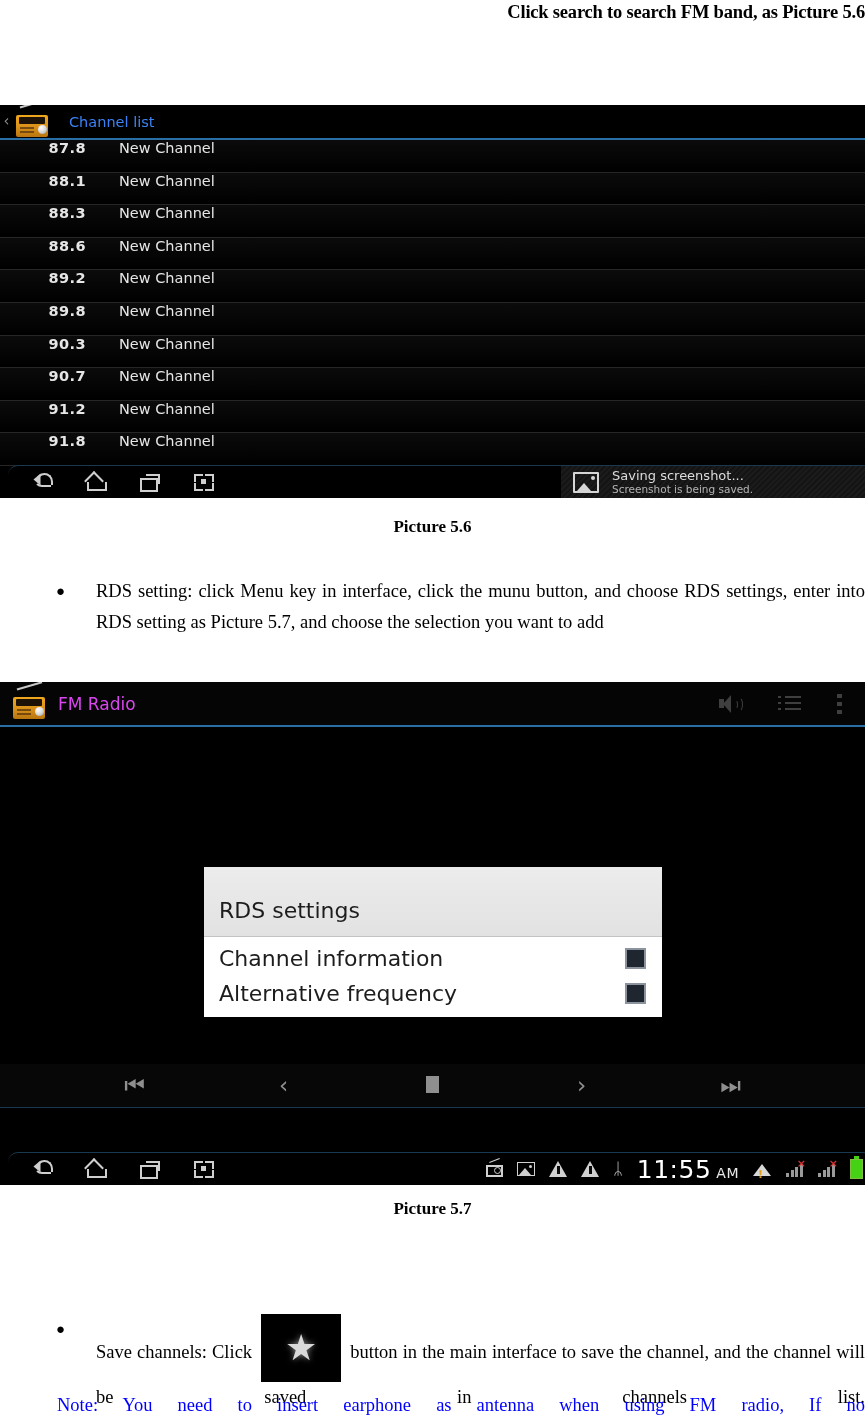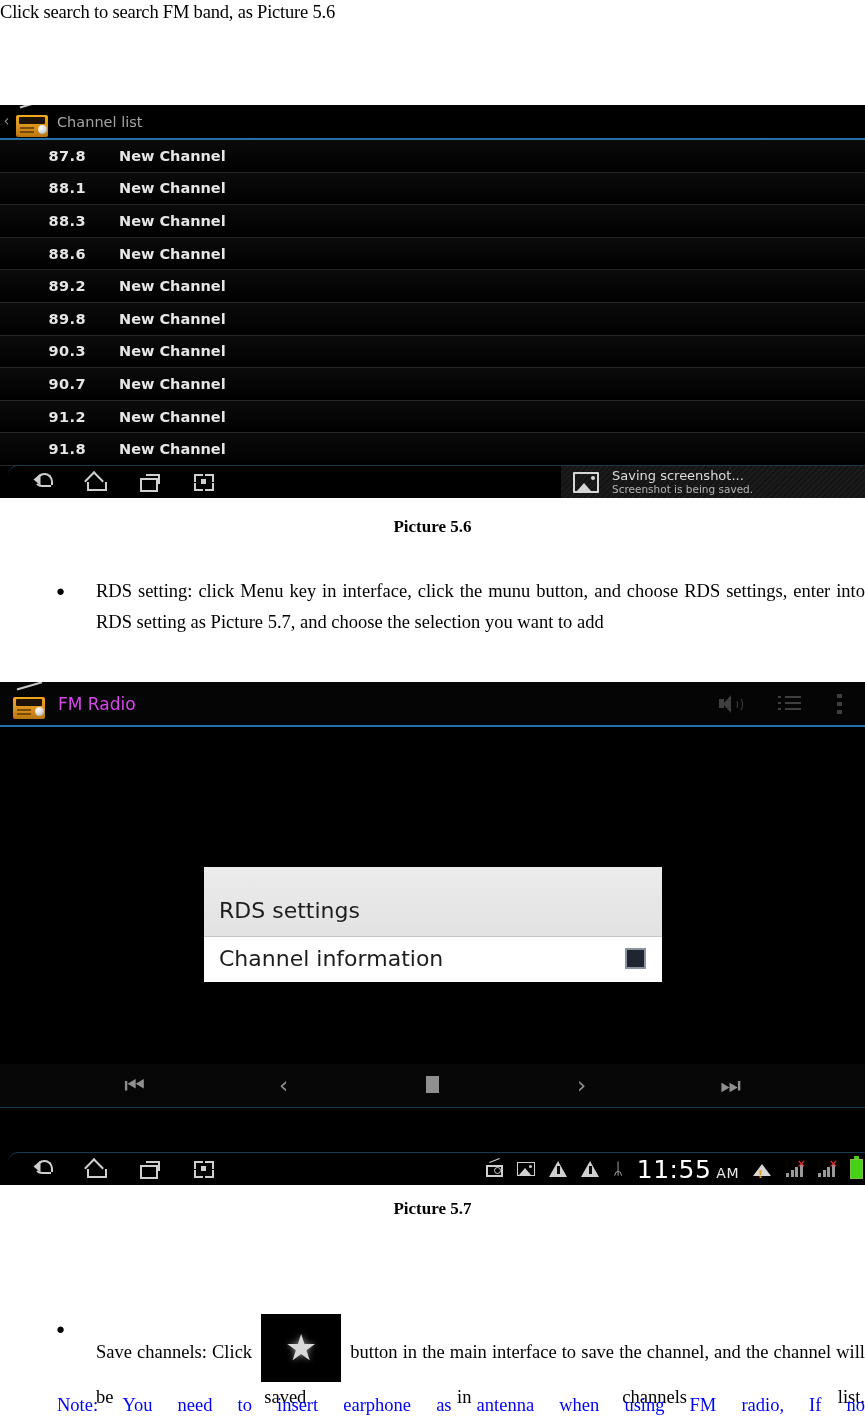--- a/index.html
+++ b/index.html
@@ -16,24 +16,25 @@
     overflow: hidden;
   }
 
   
   .doc-heading {
     position: absolute;
     left: 0px;
     top: 0px;
     width: 865px;
     font-family: "Liberation Serif", serif;
-    font-weight: normal;
+    font-weight: bold;
     font-size: 18.5px;
     line-height: 24px;
     letter-spacing: -0.2px;
+    text-align: right;
   }
 
   .caption {
     position: absolute;
     width: 865px;
     text-align: center;
     font-family: "Liberation Serif", serif;
     font-weight: bold;
     font-size: 17px;
   }
@@ -180,50 +181,49 @@
     position: absolute;
     left: 10px;
     top: -1px;
     width: 26px;
     height: 10px;
     border-top: 2px solid #c9c9c9;
     transform: rotate(-16deg);
     transform-origin: left bottom;
   }
   .cl-title {
-    margin-left: 6px;
-    color: #a3a3a3;
+    margin-left: 18px;
+    color: #3b82f6;
     font-size: 14.5px;
     font-family: "DejaVu Sans", sans-serif;
   }
   .cl-rows {
     background: #000000;
   }
   .cl-row {
     height: 31.6px;
     display: flex;
-    align-items: center;
+    align-items: flex-start;
     border-bottom: 1px solid #262626;
     background: linear-gradient(180deg, #0b0b0b 0%, #000000 100%);
-    gap: 8px;
   }
   .cl-freq {
     width: 86px;
     text-align: right;
     color: #e6e6e6;
     font-size: 14.5px;
     font-weight: bold;
     font-family: "DejaVu Sans", sans-serif;
     letter-spacing: 0.4px;
   }
   .cl-name {
-    margin-left: 25px;
+    margin-left: 33px;
     color: #e6e6e6;
     font-size: 14.5px;
-    font-weight: bold;
+    font-weight: normal;
     font-family: "DejaVu Sans", sans-serif;
   }
 
   
   .sysbar {
     position: absolute;
     left: 8px;
     bottom: 0;
     width: 865px;
     height: 32px;
@@ -791,20 +791,24 @@
 
     <div class="rds-dialog">
       <div class="rds-title-bar">
         <span class="rds-title">RDS settings</span>
       </div>
       <div class="rds-body">
         <div class="rds-row">
           <span class="rds-row-label">Channel information</span>
           <span class="rds-checkbox"></span>
         </div>
+        <div class="rds-row">
+          <span class="rds-row-label">Alternative frequency</span>
+          <span class="rds-checkbox"></span>
+        </div>
       </div>
     </div>
 
     <div class="fm-transport">
       <div class="tp-btn">⏮</div>
       <div class="tp-btn">‹</div>
       <div class="tp-btn"><span class="tp-stop" style="display:inline-block"></span></div>
       <div class="tp-btn">›</div>
       <div class="tp-btn">⏭</div>
     </div>

